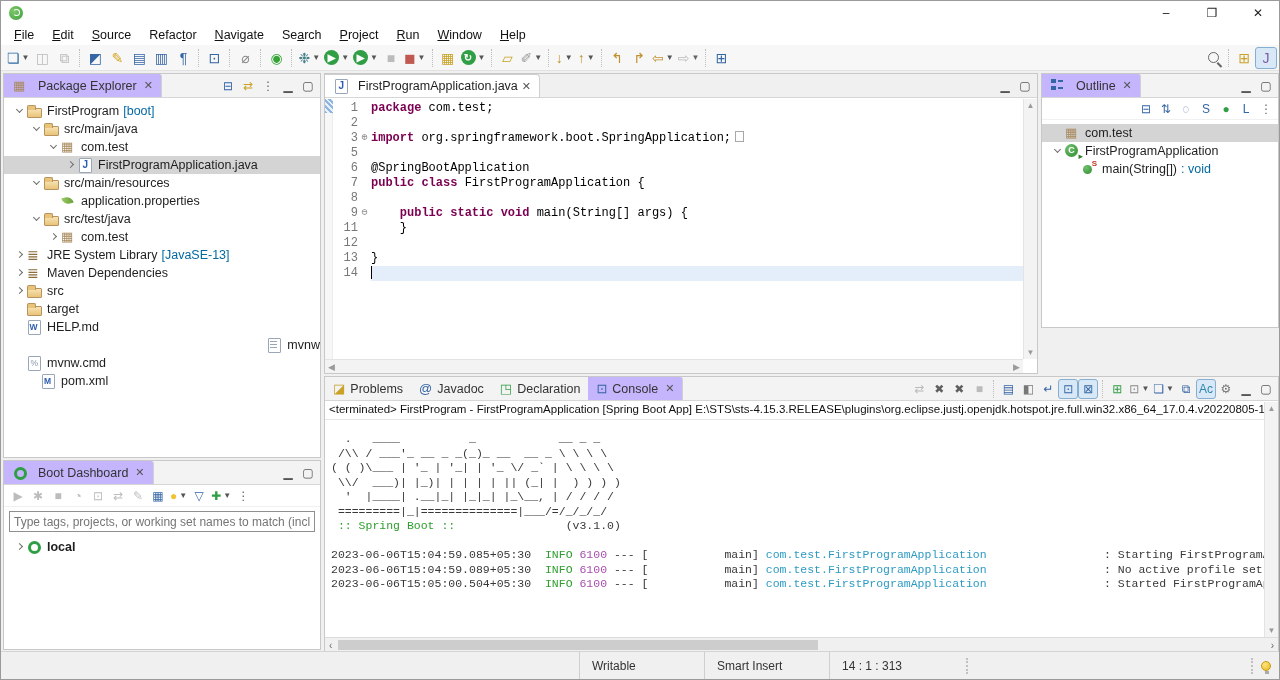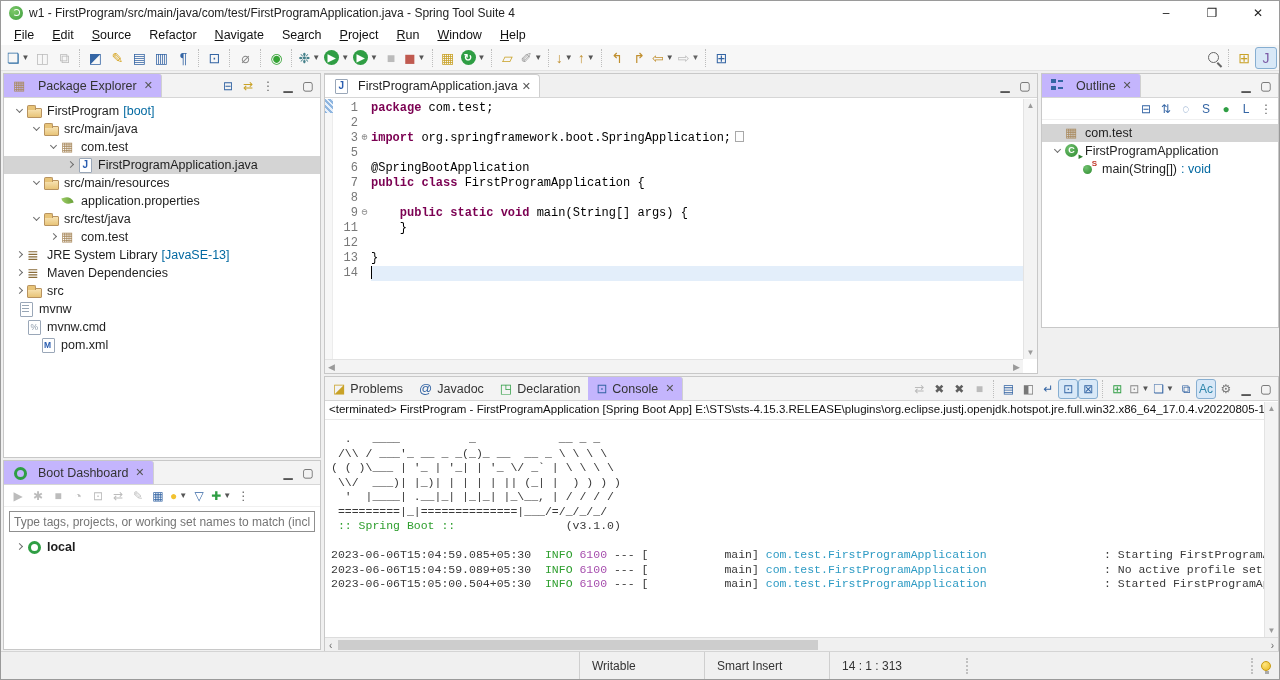--- a/index.html
+++ b/index.html
@@ -122,21 +122,20 @@
   .bulb::after { content:""; position:absolute; left:2.5px; top:9px; width:4px; height:3px; background:#aaa; }
   .sgrip2 { border-left:2px dotted #c0c0c0; height:16px; align-self:center; margin-right:8px; }
 </style>
 </head>
 <body>
 
 <div id="window">
 
   <div class="titlebar">
     <span class="sts-logo"></span>
-    <span class="title-text">w1 - FirstProgram/src/main/java/com/test/FirstProgramApplication.java - Spring Tool Suite 4</span>
     <div class="win-controls">
       <span class="win-btn">–</span>
       <span class="win-btn">❐</span>
       <span class="win-btn">✕</span>
     </div>
   </div>
 
   <div class="menubar" id="menubar">
       <span class="menu-item"><u>F</u>ile</span>
       <span class="menu-item"><u>E</u>dit</span>
@@ -365,21 +364,31 @@
           <span class="fic library"></span>
           <span class="tlabel">Maven Dependencies</span>
         </div>
         <div class="trow" style="padding-left: 8px;">
           <span class="chevslot">
             <span class="chev"></span>
           </span>
           <span class="fic folder"></span>
           <span class="tlabel">src</span>
         </div>
-        <div class="trow" style="padding-left: 0;">
+        <div class="trow" style="padding-left: 8px;">
+          <span class="chevslot"></span>
+          <span class="fic folder"></span>
+          <span class="tlabel">target</span>
+        </div>
+        <div class="trow" style="padding-left: 8px;">
+          <span class="chevslot"></span>
+          <span class="fic docW"></span>
+          <span class="tlabel">HELP.md</span>
+        </div>
+        <div class="trow" style="padding-left: 0; justify-content: flex-end;">
           <span class="chevslot"></span>
           <span class="fic doclines"></span>
           <span class="tlabel">mvnw</span>
         </div>
         <div class="trow" style="padding-left: 8px;">
           <span class="chevslot"></span>
           <span class="fic doccmd"></span>
           <span class="tlabel">mvnw.cmd</span>
         </div>
         <div class="trow" style="padding-left: 8px; margin-left: 14px;">

